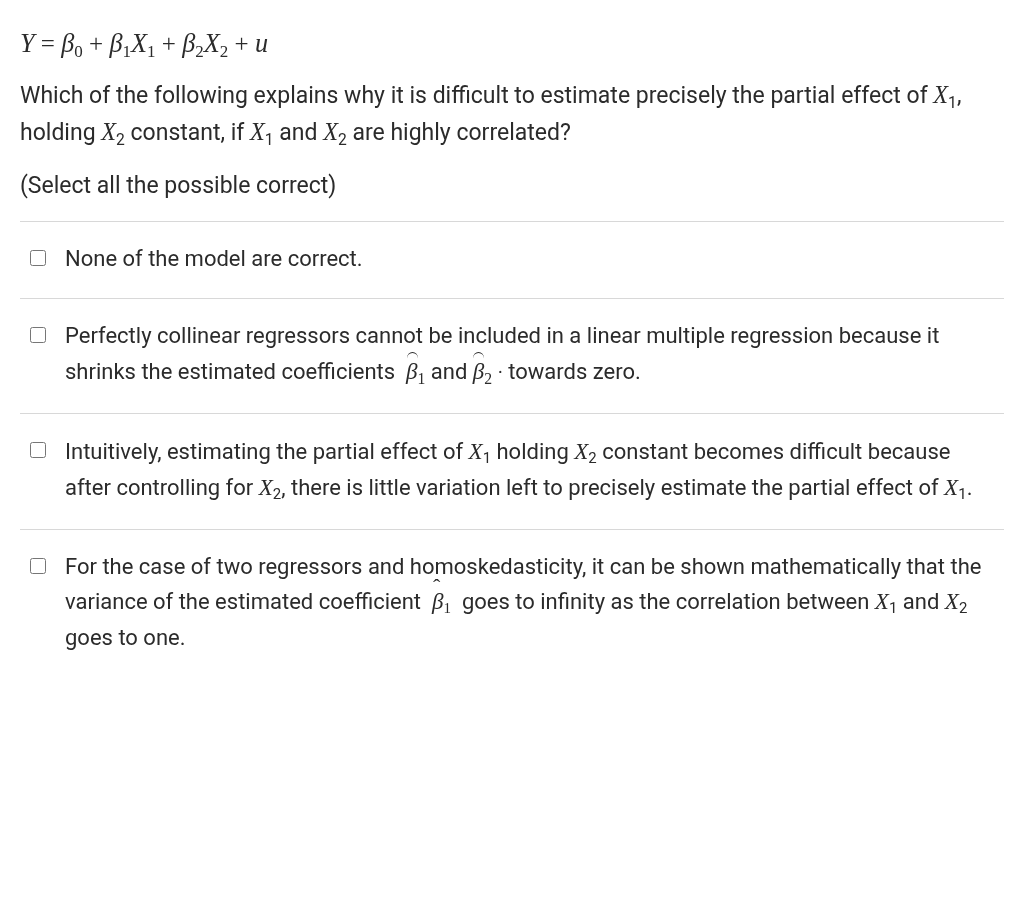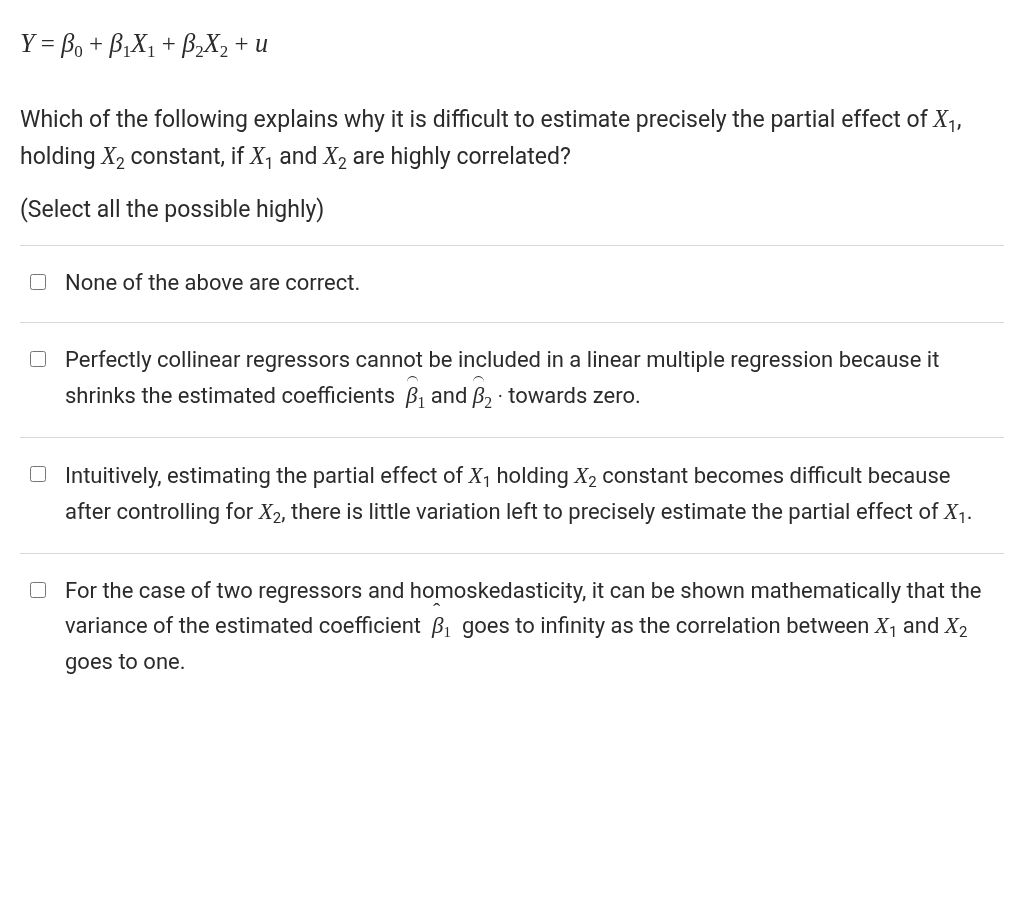--- a/index.html
+++ b/index.html
@@ -11,21 +11,21 @@
     color: #2b2b2b;
     background: #fff;
     width: 1024px;
     line-height: 1.5;
   }
   .question-stem p { margin: 0 0 18px 0; }
   .equation {
     font-family: "Times New Roman", Times, serif;
     font-size: 25px;
     font-style: italic;
-    margin: 8px 0 36px 0;
+    margin: 8px 0 12px 0;
   }
   .rm { font-style: normal; }
   .sub { font-size: 0.68em; vertical-align: -0.3em; font-style: normal; }
   .instr { margin: 12px 0 26px 0; }
   .choices { margin-top: 10px; }
   .choice {
     border-top: 1px solid #d8d8d8;
     padding: 20px 6px 22px 6px;
     display: flex;
     align-items: flex-start;
@@ -67,27 +67,27 @@
     font-style: normal;
     font-size: 0.95em;
   }
 </style>
 </head>
 <body>
 
 <div class="question-stem">
   <div class="equation"><span class="mvar">Y</span> <span class="rm">=</span> <span class="mvar">β</span><span class="sub">0</span> <span class="rm">+</span> <span class="mvar">β</span><span class="sub">1</span><span class="mvar">X</span><span class="sub">1</span> <span class="rm">+</span> <span class="mvar">β</span><span class="sub">2</span><span class="mvar">X</span><span class="sub">2</span> <span class="rm">+</span> <span class="mvar">u</span></div>
   <p>Which of the following explains why it is difficult to estimate precisely the partial effect of <span class="mvar">X</span><span class="sub">1</span>, holding <span class="mvar">X</span><span class="sub">2</span> constant, if <span class="mvar">X</span><span class="sub">1</span> and <span class="mvar">X</span><span class="sub">2</span> are highly correlated?</p>
-  <p class="instr">(Select all the possible highly)</p>
+  <p class="instr">(Select all the possible correct)</p>
 </div>
 
 <div class="choices">
   <div class="choice">
     <input type="checkbox" style="">
-    <div class="ct">None of the above are correct.</div>
+    <div class="ct">None of the model are correct.</div>
   </div>
   <div class="choice">
     <input type="checkbox" style="">
     <div class="ct">Perfectly collinear regressors cannot be included in a linear multiple regression because it shrinks the estimated coefficients&nbsp; <span class="mvar"><span class="hat">β</span><span class="sub" style="font-style:normal">1</span></span> and <span class="mvar"><span class="hat">β</span><span class="sub" style="font-style:normal">2</span></span> <span style="font-size:0.9em">·</span> towards zero.</div>
   </div>
   <div class="choice">
     <input type="checkbox" style="">
     <div class="ct">Intuitively, estimating the partial effect of <span class="mvar">X</span><span class="sub">1</span> holding <span class="mvar">X</span><span class="sub">2</span> constant becomes difficult because after controlling for <span class="mvar">X</span><span class="sub">2</span>, there is little variation left to precisely estimate the partial effect of <span class="mvar">X</span><span class="sub">1</span>.</div>
   </div>
   <div class="choice">

